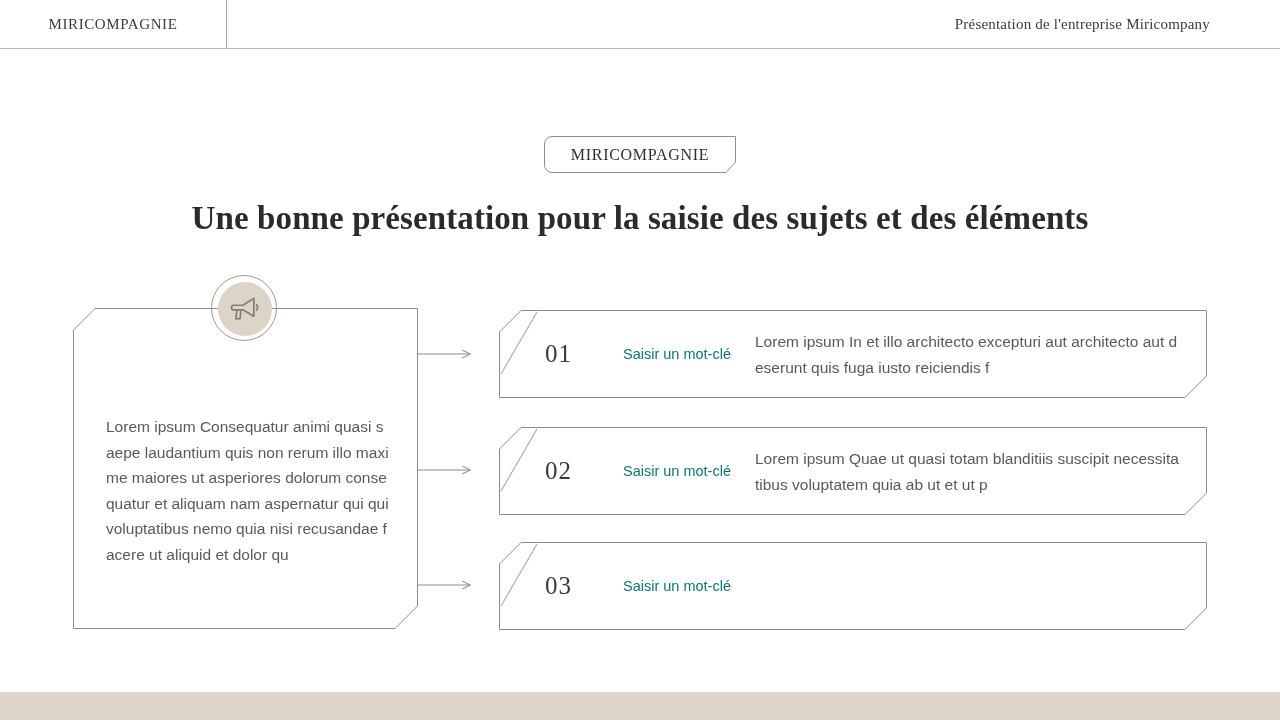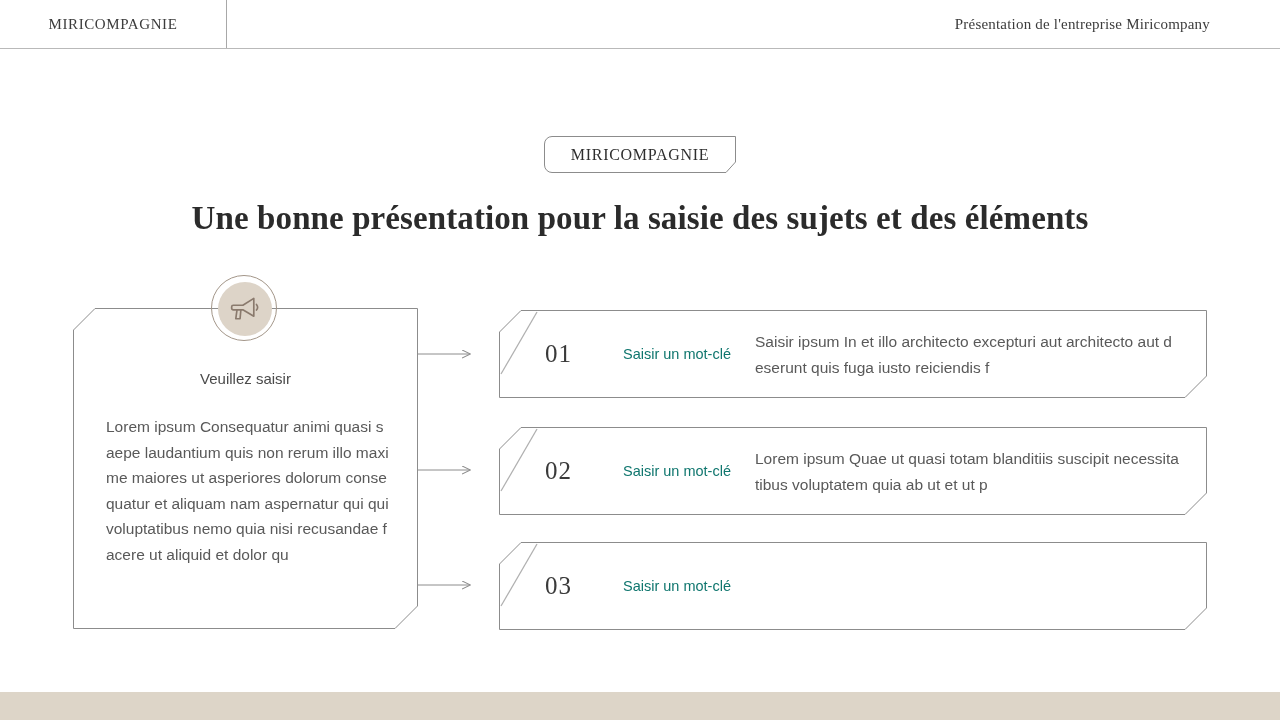--- a/index.html
+++ b/index.html
@@ -248,21 +248,20 @@
   </defs>
   <line x1="417" y1="354" x2="470" y2="354" stroke="#8c8c8c" stroke-width="1" marker-end="url(#arrowhead)"></line>
   <line x1="417" y1="470" x2="470" y2="470" stroke="#8c8c8c" stroke-width="1" marker-end="url(#arrowhead)"></line>
   <line x1="417" y1="585" x2="470" y2="585" stroke="#8c8c8c" stroke-width="1" marker-end="url(#arrowhead)"></line>
 </svg>
 
 <div class="left-card">
   <svg width="345" height="321" viewBox="0 0 345 321">
     <path d="M22,0.5 L344.5,0.5 L344.5,298 L322,320.5 L0.5,320.5 L0.5,22 Z" fill="none" stroke="#8c8c8c" stroke-width="1"></path>
   </svg>
-  <div class="left-card-heading">Veuillez saisir</div>
   <div class="left-card-body">Lorem ipsum Consequatur animi quasi saepe laudantium quis non rerum illo maxime maiores ut asperiores dolorum consequatur et aliquam nam aspernatur qui qui voluptatibus nemo quia nisi recusandae facere ut aliquid et dolor qu</div>
 </div>
 
 <div class="icon-badge">
   <div class="icon-ring"></div>
   <div class="icon-disc"></div>
   <svg class="icon-glyph" viewBox="0 0 24 24">
     <path d="M3.2 9.2 L10.4 9.2 L18.6 4.0 L18.6 17.4 L10.4 12.6 L3.2 12.6 A1.2 1.2 0 0 1 2 11.4 L2 10.4 A1.2 1.2 0 0 1 3.2 9.2 Z" fill="none" stroke="#8a7a6d" stroke-width="1.25" stroke-linejoin="round"></path>
     <path d="M6.0 12.6 L5.1 19.3 L8.3 19.3 L8.9 12.6" fill="none" stroke="#8a7a6d" stroke-width="1.25" stroke-linejoin="round"></path>
     <path d="M20.6 8.6 A3.3 3.3 0 0 1 20.6 12.8" fill="none" stroke="#8a7a6d" stroke-width="1.25" stroke-linecap="round"></path>
@@ -271,21 +270,21 @@
 
 <div class="row row-1">
   <svg width="708" height="88" viewBox="0 0 708 88">
     <path d="M22,0.5 L707.5,0.5 L707.5,66 L686,87.5 L0.5,87.5 L0.5,22 Z" fill="none" stroke="#8c8c8c" stroke-width="1"></path>
   </svg>
   <span class="row-num">01</span>
   <svg class="row-slash" viewBox="0 0 40 66">
     <line x1="2" y1="64" x2="38" y2="2" stroke="#b0b0b0" stroke-width="1.3"></line>
   </svg>
   <span class="row-label">Saisir un mot-clé</span>
-  <span class="row-text">Saisir ipsum In et illo architecto excepturi aut architecto aut deserunt quis fuga iusto reiciendis f</span>
+  <span class="row-text">Lorem ipsum In et illo architecto excepturi aut architecto aut deserunt quis fuga iusto reiciendis f</span>
 </div>
 
 <div class="row row-2">
   <svg width="708" height="88" viewBox="0 0 708 88">
     <path d="M22,0.5 L707.5,0.5 L707.5,66 L686,87.5 L0.5,87.5 L0.5,22 Z" fill="none" stroke="#8c8c8c" stroke-width="1"></path>
   </svg>
   <span class="row-num">02</span>
   <svg class="row-slash" viewBox="0 0 40 66">
     <line x1="2" y1="64" x2="38" y2="2" stroke="#b0b0b0" stroke-width="1.3"></line>
   </svg>

